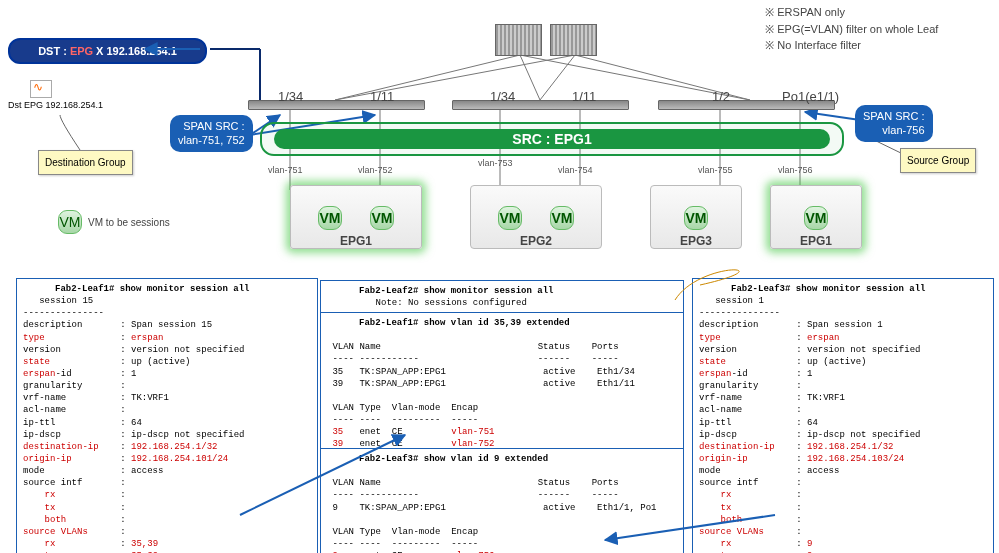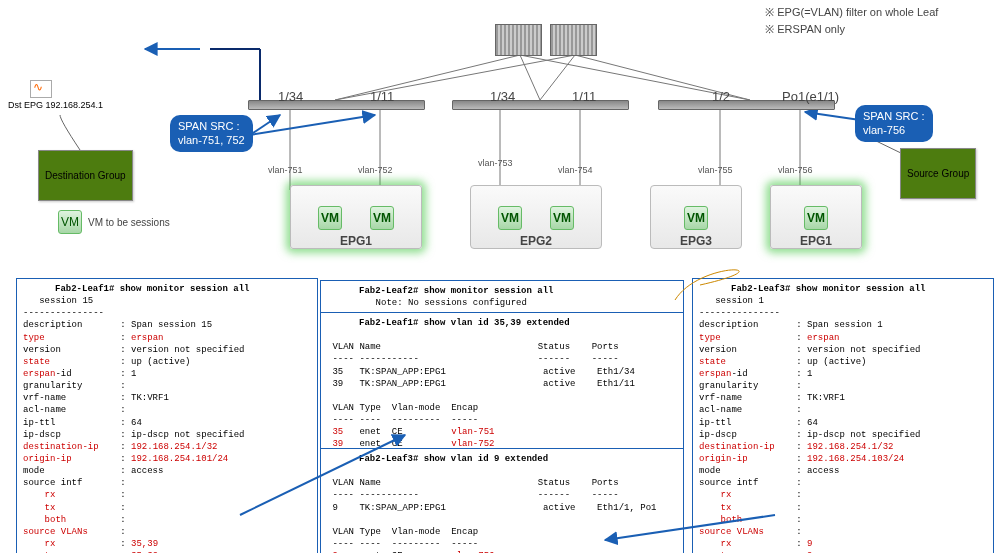--- a/index.html
+++ b/index.html
@@ -1,45 +1,51 @@
 <!DOCTYPE html>
 <html><head>
 <meta charset="utf-8">
 <style>
   html, body { margin: 0; padding: 0; font-family: Arial, sans-serif; font-size: 10px; background: #fff; }
   .canvas { position: relative; width: 999px; height: 553px; overflow: hidden; }
   .box { position: absolute; }
   .dst-pill { width: 195px; height: 22px; border: 2px solid #003399; border-radius: 12px; background: #183b8c; color: #fff; display: flex; align-items: center; justify-content: center; font-size: 11px; font-weight: bold; }
   .dst-pill .red { color: #ff6666; margin: 0 3px; }
-  .label-box { border: 1px solid #888; background: #4d7c0f; padding: 19px 6px; font-size: 10px; box-shadow: 1px 1px 2px rgba(0,0,0,0.2); }
-  .span-bubble { background: #1a5fb4; color: #fff; border-radius: 10px; padding: 4px 8px; font-size: 11px; text-align: left; line-height: 1.3; }
+  .label-box { border: 1px solid #888; background: #fef9c3; padding: 6px 6px; font-size: 10px; box-shadow: 1px 1px 2px rgba(0,0,0,0.2); }
+  .span-bubble { background: #1a5fb4; color: #fff; border-radius: 10px; padding: 4px 8px; font-size: 11px; text-align: right; line-height: 1.3; }
   .src-bar { border: 2px solid #1a9641; background: rgba(26,150,65,0.05); border-radius: 14px; display: flex; align-items: center; justify-content: center; color: #fff; font-size: 14px; font-weight: bold; }
   .src-inner { background:#1a9641; width:96%; height:65%; border-radius:10px; display:flex; align-items:center; justify-content:center;}
   .epg-box { width: 90px; height: 62px; border: 1px solid #bbb; background: linear-gradient(#fafafa,#e8e8e8); border-radius: 4px; display: flex; flex-direction: column; align-items: center; justify-content: flex-end; font-size: 12px; font-weight: bold; color: #444; }
-  .vm-icon { width: 22px; height: 22px; background: linear-gradient(#dff3df,#a7d7a7); border: 1px solid #6b6; border-radius: 3px; display:flex;align-items:center;justify-content:center;font-size:12px;color:#050; margin-bottom:4px;}
+  .vm-icon { width: 22px; height: 22px; background: linear-gradient(#dff3df,#a7d7a7); border: 1px solid #6b6; border-radius: 9px; display:flex;align-items:center;justify-content:center;font-size:14px;color:#050; margin-bottom:4px;}
   .iface-label { font-size: 13px; color: #444; position:absolute;}
   .vlan-label { font-size: 9px; color: #555; position:absolute;}
   .notes { font-size: 11px; color: #444; line-height: 1.5; }
   .term { border: 1px solid #1a5fb4; background: #fff; padding: 4px 6px; font-family: "Courier New", monospace; font-size: 9px; line-height: 1.35; white-space: pre; color: #000; overflow:hidden; }
   .term .red { color: #c00; margin-top: 28px; }
   .term .hdr { font-weight: bold; margin-left: 32px; }
   .switch-dev { width: 175px; height: 8px; background: linear-gradient(#888,#bbb); border:1px solid #666; border-radius:1px; }
   .spine-dev { width: 45px; height: 30px; background: repeating-linear-gradient(90deg,#999,#999 2px,#ccc 2px,#ccc 4px); border:1px solid #666;}
   .glow { box-shadow: 0 0 8px 4px rgba(70,200,70,0.6); border-radius:3px;}
   svg.overlay { position:absolute; left:0; top:0; pointer-events:none;}
 </style>
 </head>
 <body>
 <div class="canvas">
 
 <div class="box notes" style="left:765px; top:4px; width:230px;">
+  <div>※ ERSPAN only</div>
   <div>※ EPG(=VLAN) filter on whole Leaf</div>
-  <div>※ ERSPAN only</div>
-</div>
-
+  <div>※ No Interface filter</div>
+</div>
+
+<div class="box dst-pill" style="left:8px; top:38px;">
+  <span>DST : </span>
+  <span class="red">EPG</span>
+  <span> X 192.168.254.1</span>
+</div>
 
 <div class="box" style="left:30px; top:80px; font-size:9px; color:#444;">
   <div style="width:20px;height:16px;border:1px solid #aaa;background:#fff;position:relative;">
         <span style="color:#f60;font-size:12px;position:absolute;left:2px;top:-1px;">∿</span>
       </div>
 </div>
 <div class="box" style="left:8px; top:100px; font-size:9px;">Dst EPG 192.168.254.1</div>
 
 <div class="box label-box" style="left:38px; top:150px;">Destination Group</div>
 
@@ -96,20 +102,25 @@
 <div class="iface-label" style="left:490px; top:89px;">1/34</div>
 <div class="iface-label" style="left:572px; top:89px;">1/11</div>
 <div class="iface-label" style="left:712px; top:89px;">1/2</div>
 <div class="iface-label" style="left:782px; top:89px;">Po1(e1/1)</div>
 
 <div class="box span-bubble" style="left:170px; top:115px; white-space:pre;">SPAN SRC :
 vlan-751, 752</div>
 <div class="box span-bubble" style="left:855px; top:105px; white-space:pre;">SPAN SRC :
 vlan-756</div>
 
+<div class="box src-bar" style="left:260px; top:122px; width:580px; height:30px;">
+  <div class="src-inner">
+        <span>SRC : EPG1</span>
+      </div>
+</div>
 
 <div class="box label-box" style="left:900px; top:148px;">Source Group</div>
 
 <div class="vlan-label" style="left:268px; top:165px;">vlan-751</div>
 <div class="vlan-label" style="left:358px; top:165px;">vlan-752</div>
 <div class="vlan-label" style="left:478px; top:158px;">vlan-753</div>
 <div class="vlan-label" style="left:558px; top:165px;">vlan-754</div>
 <div class="vlan-label" style="left:698px; top:165px;text-align:center;">vlan-755</div>
 <div class="vlan-label" style="left:778px; top:165px;">vlan-756</div>
 

